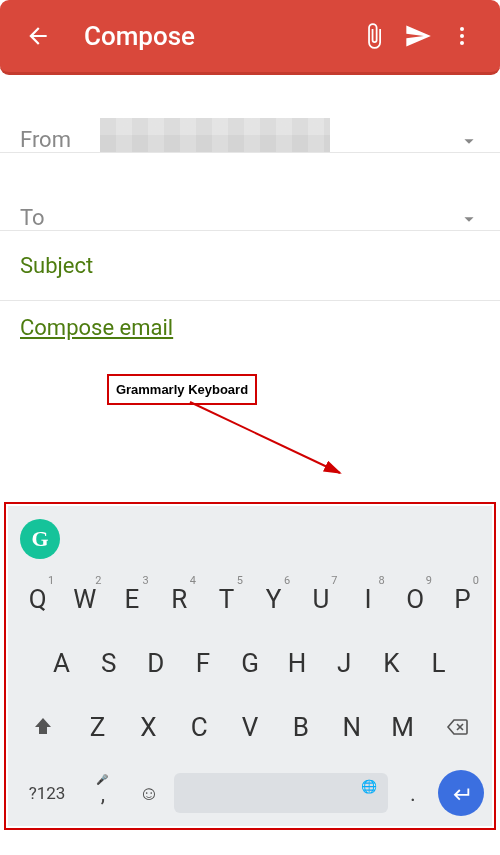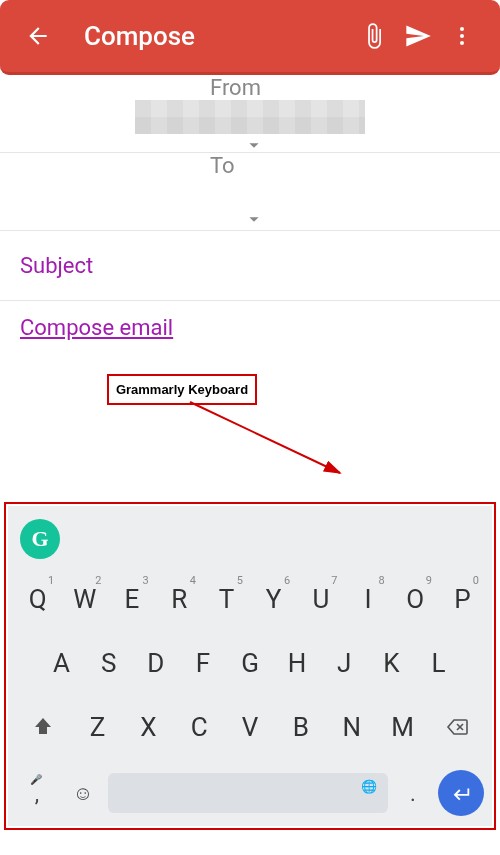--- a/index.html
+++ b/index.html
@@ -25,34 +25,33 @@
     font-size: 26px;
     font-weight: 500;
     margin-left: 24px;
     flex: 1;
   }
   .header .hicon { width: 44px; display:flex; align-items:center; justify-content:center; }
   .header svg { fill: #fff; }
 
   .field-row {
     display: flex;
-    align-items: center;
+    align-items: flex-end;
     padding: 0 20px;
     height: 78px;
     border-bottom: 1px solid #e6e6e6;
-    flex-direction: column;
   }
   .field-label { color:#888; font-size:22px; width:80px; }
   .field-value { flex:1; }
   .chev { width:30px; display:flex; justify-content:flex-end; color:#888;}
   .subject-row, .body-row {
     padding: 0 20px;
     display:flex; align-items:center;
     height: 70px;
-    color:#a21caf;
+    color:#4d7c0f;
     font-size:22px;
   }
   .subject-row { border-bottom:1px solid #e6e6e6; }
   .body-row { height:50px; padding-top:14px; align-items:flex-start;text-decoration:underline;}
 
   
   .censored {
     width: 230px; height: 34px;
     background:
       repeating-linear-gradient(90deg,#d9d9d9 0 16px,#e8e8e8 16px 32px),
@@ -317,20 +316,21 @@
         </div>
       <div class="bksp">
         <svg width="30" height="24" viewBox="0 0 24 24" fill="none" stroke="#555" stroke-width="1.6">
           <path d="M21 5H9l-6 7 6 7h12a1 1 0 001-1V6a1 1 0 00-1-1z" fill="none"></path>
           <line x1="12" y1="9" x2="18" y2="15"></line>
             <line x1="18" y1="9" x2="12" y2="15"></line>
         </svg>
       </div>
     </div>
     <div class="bottom">
+      <div class="bkey sym">?123</div>
       <div class="bkey comma">
         <span class="mic">🎤</span>
         <span>,</span>
       </div>
       <div class="bkey emoji">☺</div>
       <div class="bkey space">
         <span class="globe">🌐</span>
       </div>
       <div class="bkey dot">.</div>
       <div class="enter">

